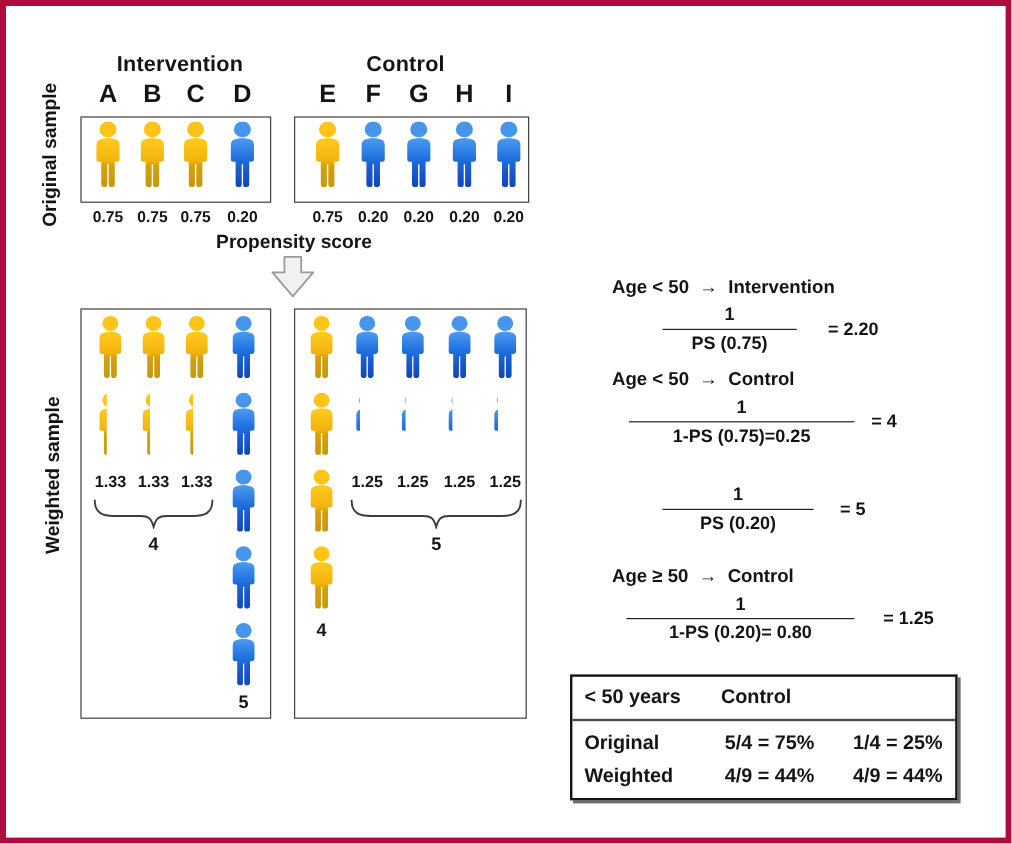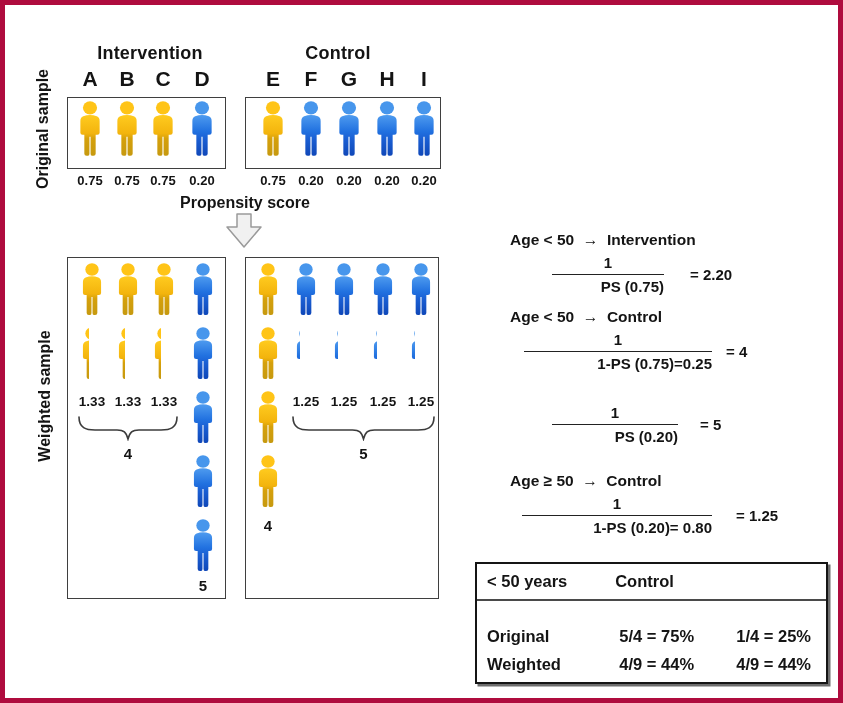--- a/index.html
+++ b/index.html
@@ -35,32 +35,32 @@
 
   
   .fblock{position:absolute}
   .fb1{left:505px;top:226px}
   .fb2{left:505px;top:303px}
   .fb3{left:505px;top:394px}
   .fb4{left:505px;top:467px}
   .f-title{font-size:15.5px;font-weight:bold;white-space:pre}
   .frow{display:flex;align-items:center;margin-top:5px}
   .frac .num{text-align:center;padding-bottom:3px;border-bottom:1.6px solid #222;font-size:15px;font-weight:bold}
-  .frac .den{text-align:right;padding-top:3px;font-size:15px;font-weight:bold;white-space:pre}
+  .frac .den{text-align:center;padding-top:3px;font-size:15px;font-weight:bold;white-space:pre}
   .fres{font-size:15px;font-weight:bold}
   .fb1 .frow{margin-left:42px}.fb1 .frac{width:112px}.fb1 .fres{margin-left:26px}
   .fb2 .frow{margin-left:14px}.fb2 .frac{width:188px}.fb2 .fres{margin-left:14px}
   .fb3 .frow{margin-left:42px}.fb3 .frac{width:126px}.fb3 .fres{margin-left:22px}
   .fb4 .frow{margin-left:12px}.fb4 .frac{width:190px}.fb4 .fres{margin-left:24px}
 
   
-  .stable{position:absolute;left:470px;top:557px;width:353px;border:2.5px solid #151515;background:#fff;box-shadow:2.5px 2.5px 0 #6e6e6e}
+  .stable{position:absolute;left:470px;top:557px;width:323px;border:2.5px solid #151515;background:#fff;box-shadow:2.5px 2.5px 0 #6e6e6e}
   .thead{display:flex;align-items:center;height:37px;border-bottom:2px solid #4a4a4a}
   .trow{display:flex;align-items:center;height:28px}
-  .trow.first{margin-top:21px}
+  .trow.first{margin-top:4px}
   .trow.last{margin-bottom:4px}
   .th,.td{font-size:16.5px;font-weight:bold}
   .c1{width:33%;padding-left:10px;text-align:left}
   .c2{width:37%;text-align:center}
   .c3{width:30%;text-align:center}
 </style>
 </head>
 <body>
 
 <div id="figure">

